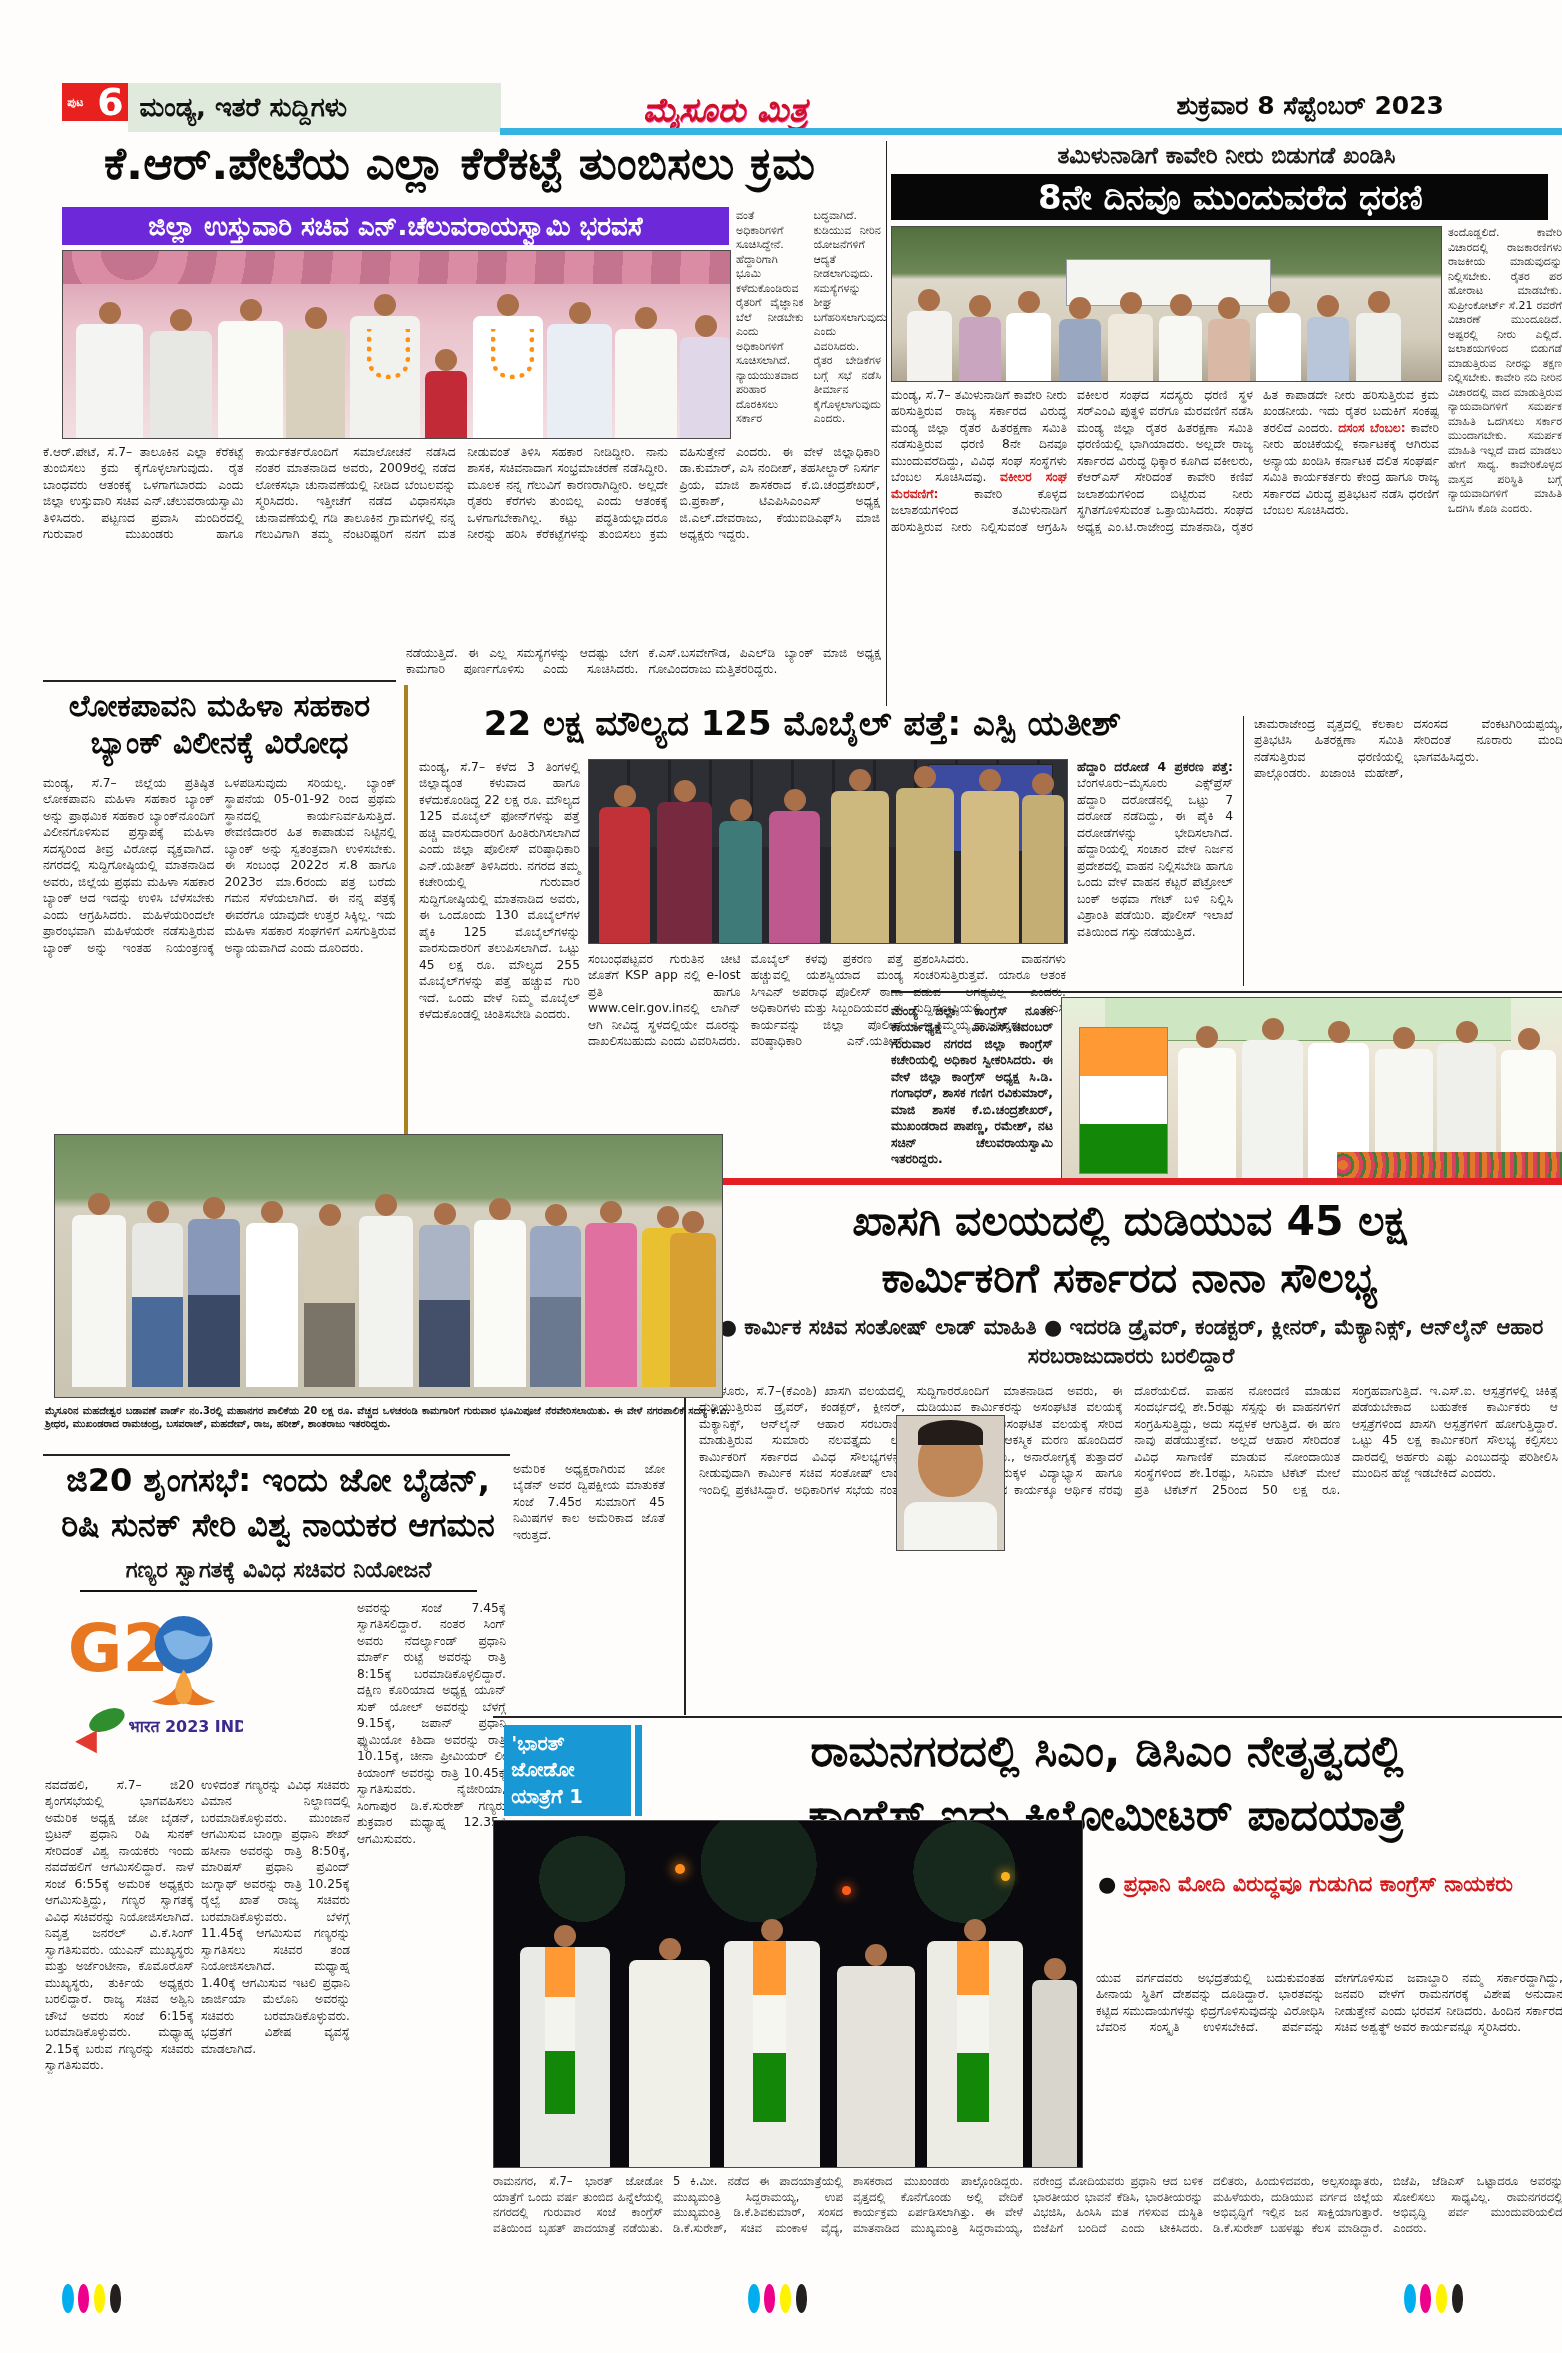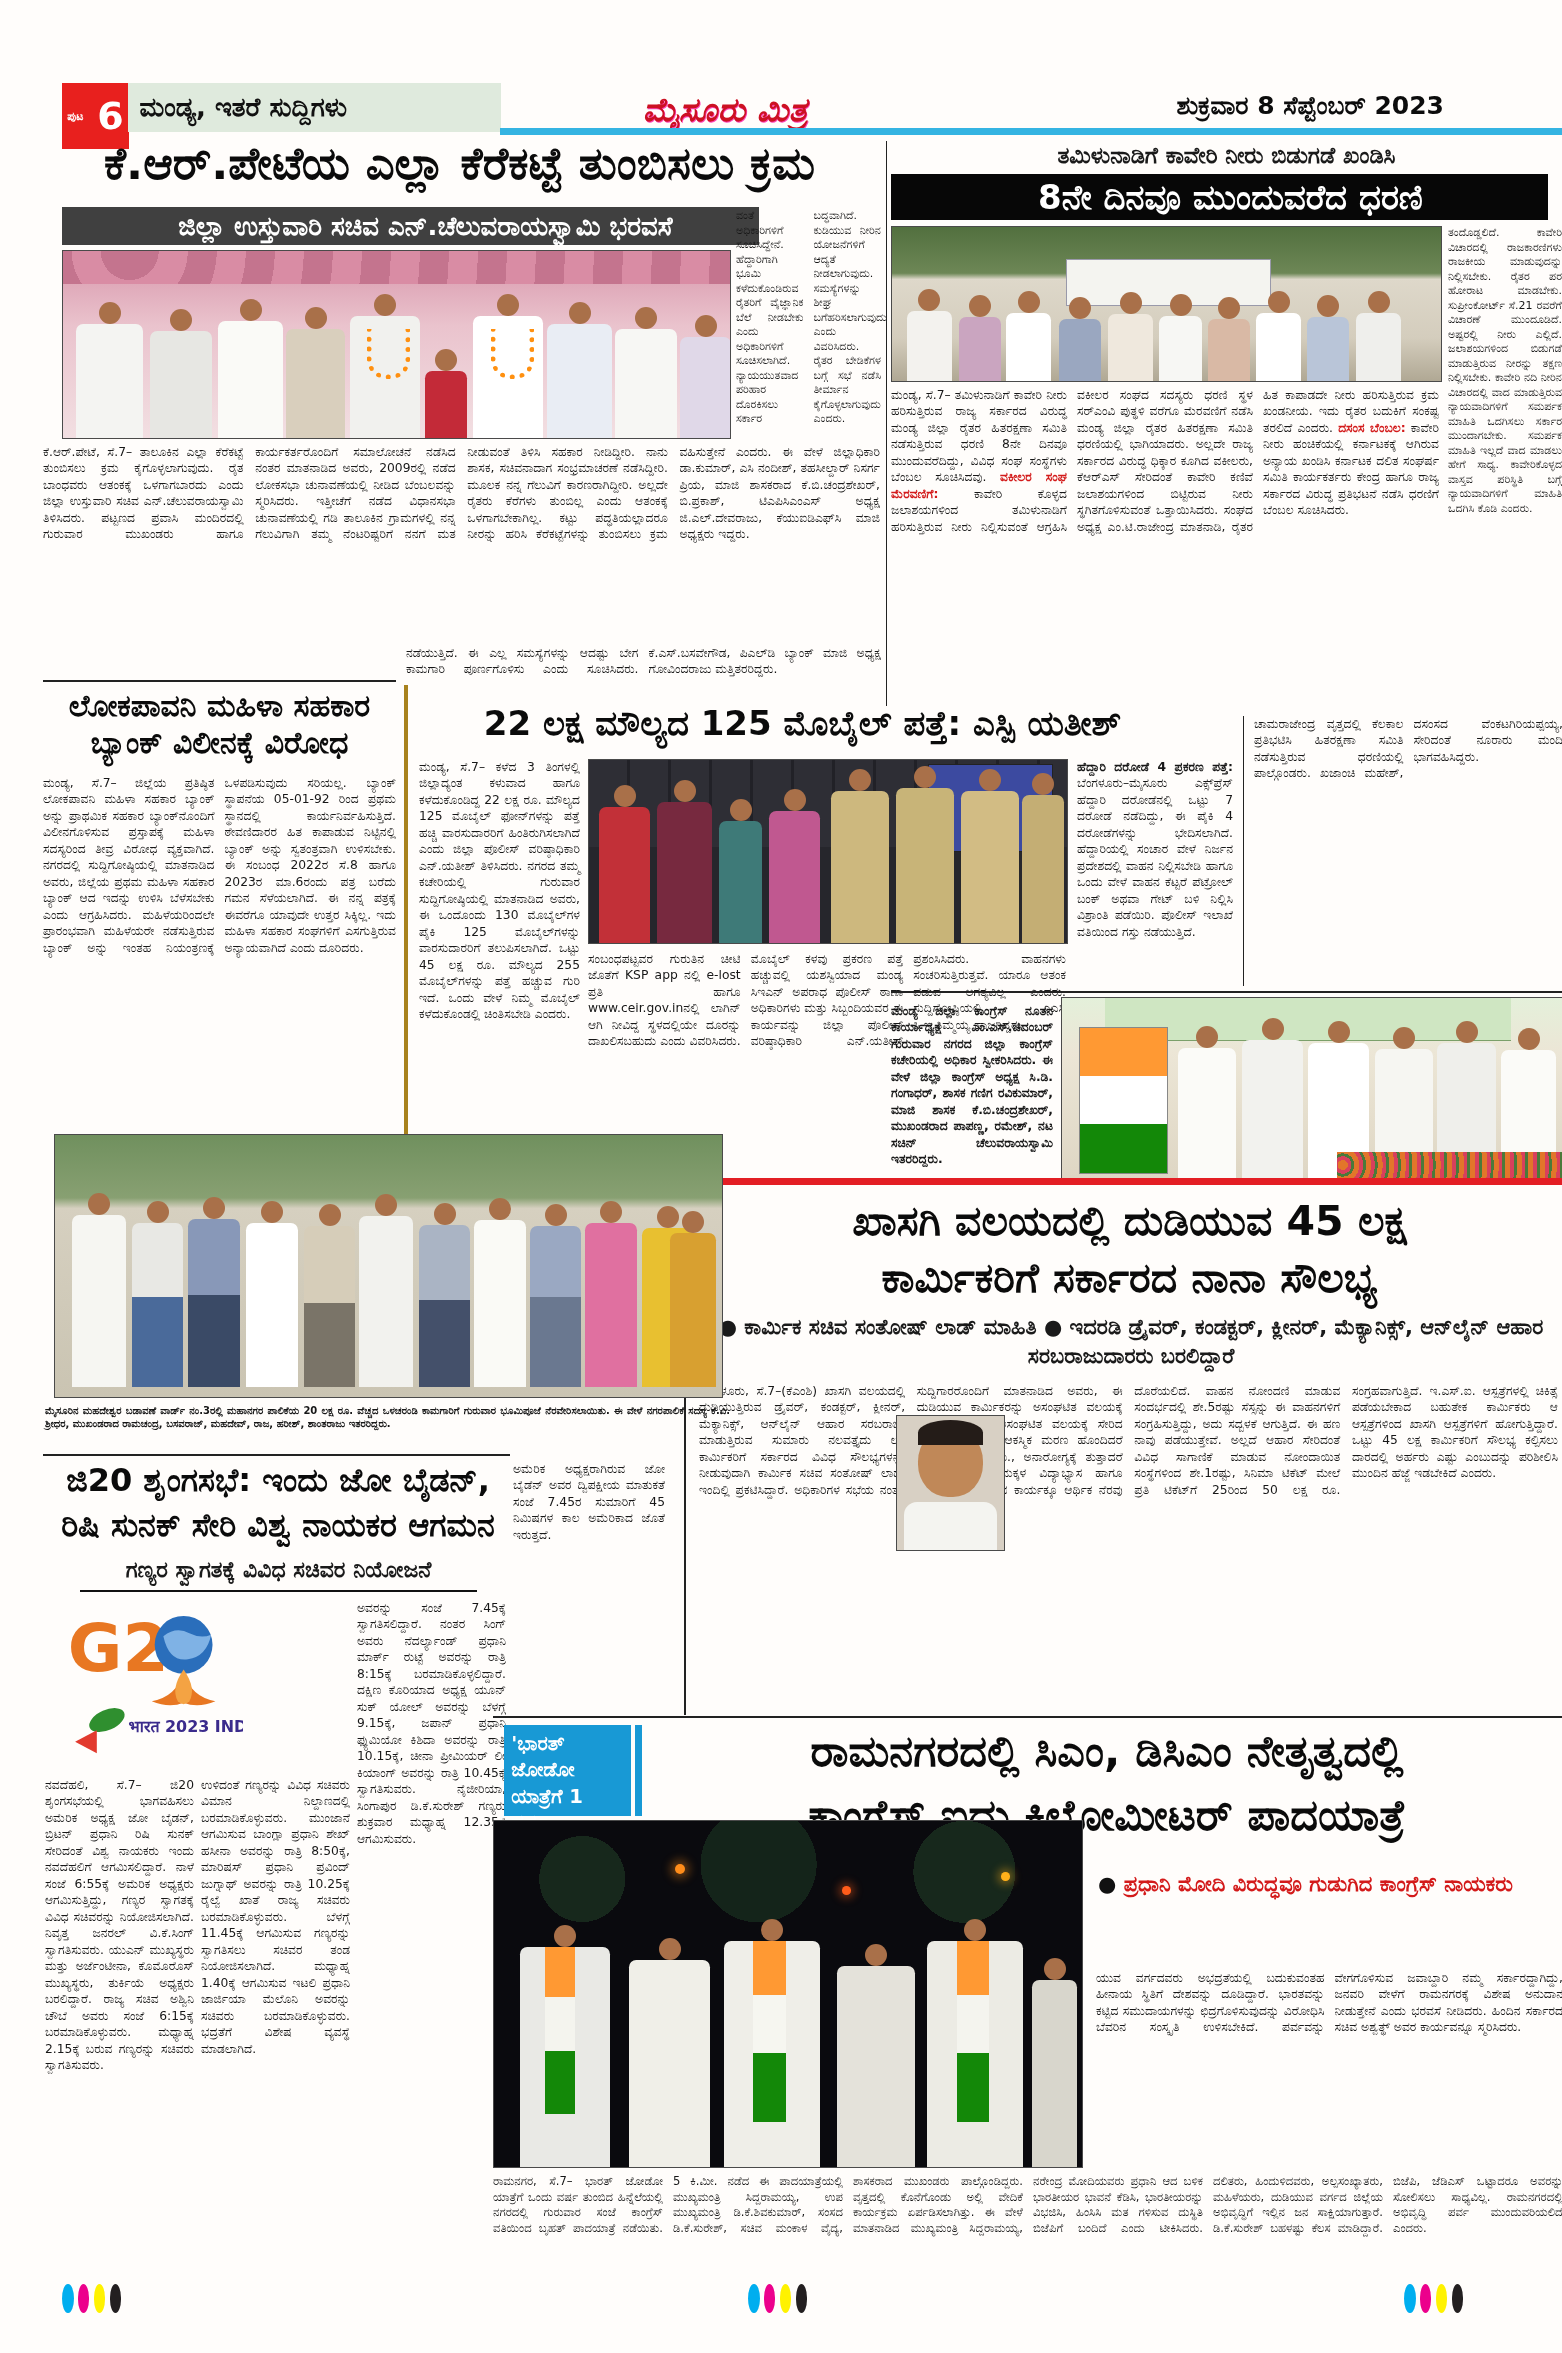--- a/index.html
+++ b/index.html
@@ -27,37 +27,37 @@
   .dot{display:inline-block;width:11.6px;height:29px;border-radius:50%;margin-right:4.3px;}
   .hl-xl{font-weight:bold;color:#0b0b0b;letter-spacing:0px;}
   .kicker{font-weight:bold;}
   .whitebar{color:#ffffff;font-weight:bold;}
 </style>
 </head>
 <body>
 
 <div id="page">
 
-  <div class="abs" style="left:62px;top:83px;width:67px;height:66px;background:#e8201e;display:flex;align-items:center;justify-content:center;gap:14px;">
+  <div class="abs" style="left:62px;top:83px;width:67px;height:38px;background:#e8201e;display:flex;align-items:center;justify-content:center;gap:14px;">
     <span style="color:#fff;font-size:11px;font-weight:bold;">ಪುಟ</span>
     <span style="color:#fff;font-size:38px;font-weight:bold;line-height:1;">6</span>
   </div>
   <div class="abs" style="left:569px;top:86px;width:312px;height:48px;display:flex;align-items:center;justify-content:center;">
     <span style="font-size:33px;font-weight:bold;font-style:italic;color:#cc1122;text-shadow:0.7px 0.7px 0 #f4b;">ಮೈಸೂರು ಮಿತ್ರ</span>
   </div>
   <div class="abs" style="left:128px;top:83px;width:373px;height:49px;background:#dfeadd;display:flex;align-items:center;padding-left:11.6px;box-sizing:border-box;">
     <span style="font-size:26px;font-weight:bold;color:#111;">ಮಂಡ್ಯ, ಇತರೆ ಸುದ್ದಿಗಳು</span>
   </div>
   <div class="abs" style="left:1116px;top:91px;width:328px;height:36px;text-align:right;">
     <span style="font-size:25px;font-weight:bold;color:#0c0c0c;">ಶುಕ್ರವಾರ 8 ಸೆಪ್ಟೆಂಬರ್ 2023</span>
   </div>
   <div class="abs" style="left:500px;top:128px;width:1062px;height:6.5px;background:#35b4e2;"></div>
 
   <div class="abs hl-xl c" style="left:43px;top:139px;width:833px;height:58px;font-size:45px;line-height:1.1;">ಕೆ.ಆರ್.ಪೇಟೆಯ ಎಲ್ಲಾ ಕೆರೆಕಟ್ಟೆ ತುಂಬಿಸಲು ಕ್ರಮ</div>
-  <div class="abs" style="left:62px;top:207px;width:667px;height:38px;background:#404040;display:flex;align-items:center;justify-content:center;padding-left:30px;">
+  <div class="abs" style="left:62px;top:207px;width:667px;height:38px;background:#6d28d9;display:flex;align-items:center;justify-content:center;">
     <span class="whitebar" style="font-size:26px;">ಜಿಲ್ಲಾ ಉಸ್ತುವಾರಿ ಸಚಿವ ಎನ್.ಚೆಲುವರಾಯಸ್ವಾಮಿ ಭರವಸೆ</span>
   </div>
 
   <div class="photo" style="left:62px;top:250px;width:667px;height:187px;background:linear-gradient(180deg,#d795aa 0%,#eac3cd 40%,#f2dfe2 100%);">
     <div class="abs" style="left:0;top:0;width:667px;height:33px;background:repeating-radial-gradient(circle at 10% 0,#c4748e 0 29px,#d98ca4 29px 58px);"></div>
     <div class="pn" style="left:13px;bottom:0;width:67px;height:114px;background:#f4f4f2;"></div>
     <div class="pn" style="left:87px;bottom:0;width:62px;height:107px;background:#e7e7e3;"></div>
     <div class="pn" style="left:155px;bottom:0;width:65px;height:117px;background:#fafaf7;"></div>
     <div class="pn" style="left:223px;bottom:0;width:59px;height:109px;background:#d9cfbd;"></div>
     <div class="pn" style="left:287px;bottom:0;width:70px;height:122px;background:#f1f1ee;"></div>

